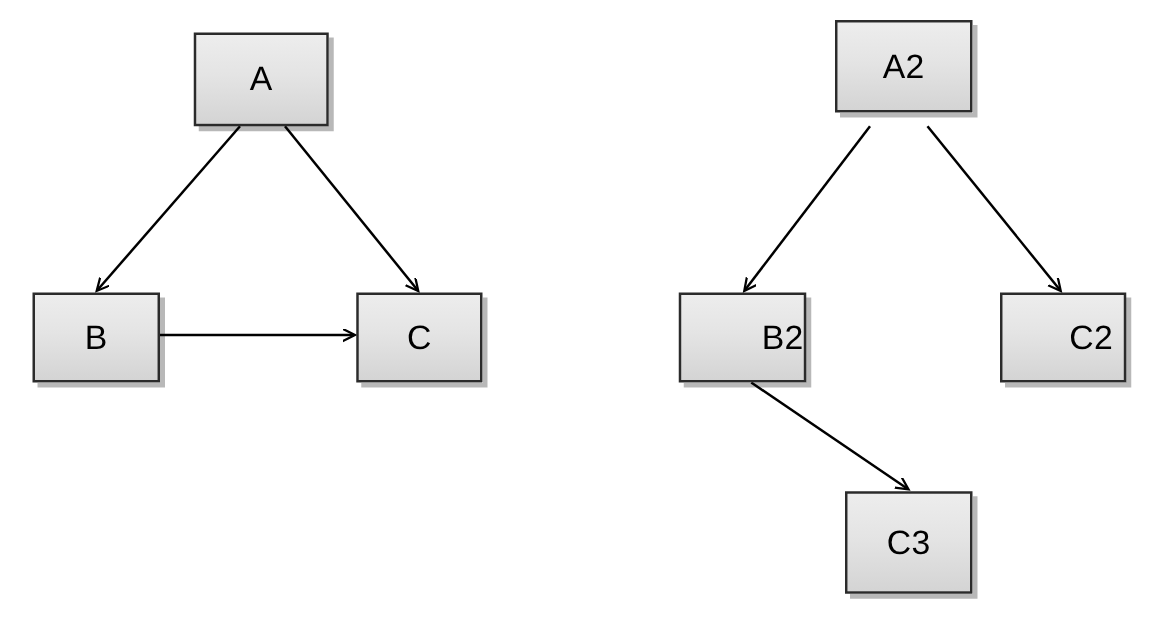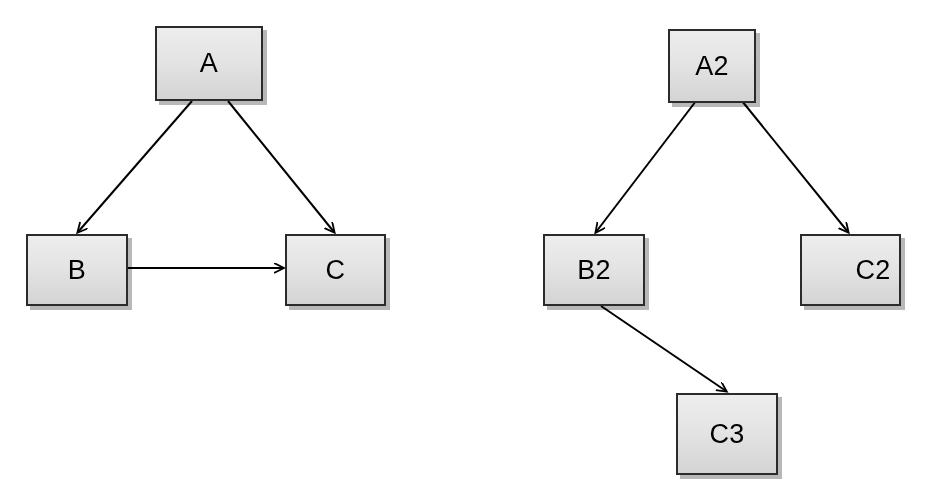--- a/index.html
+++ b/index.html
@@ -69,24 +69,24 @@
   <div id="nodes-group">
       <div class="node" style="left: 155px; top: 26px; width: 108px; height: 75px;">
         <span class="node-label">A</span>
       </div>
       <div class="node" style="left: 26px; top: 234px; width: 102px; height: 72px;">
         <span class="node-label">B</span>
       </div>
       <div class="node" style="left: 285px; top: 234px; width: 101px; height: 72px;">
         <span class="node-label">C</span>
       </div>
-      <div class="node" style="left: 668px; top: 29px; width: 88px; height: 74px; justify-content: center;">
+      <div class="node" style="left: 668px; top: 16px; width: 110px; height: 74px; justify-content: center;">
         <span class="node-label">A2</span>
       </div>
-      <div class="node" style="left: 543px; top: 234px; width: 102px; height: 72px;">
+      <div class="node" style="left: 543px; top: 234px; width: 102px; height: 72px; justify-content: flex-end;">
         <span class="node-label">B2</span>
       </div>
       <div class="node" style="left: 800px; top: 234px; width: 101px; height: 72px; padding-left: 45px;">
         <span class="node-label">C2</span>
       </div>
       <div class="node" style="left: 676px; top: 393px; width: 102px; height: 82px;">
         <span class="node-label">C3</span>
       </div>
     </div>
 

